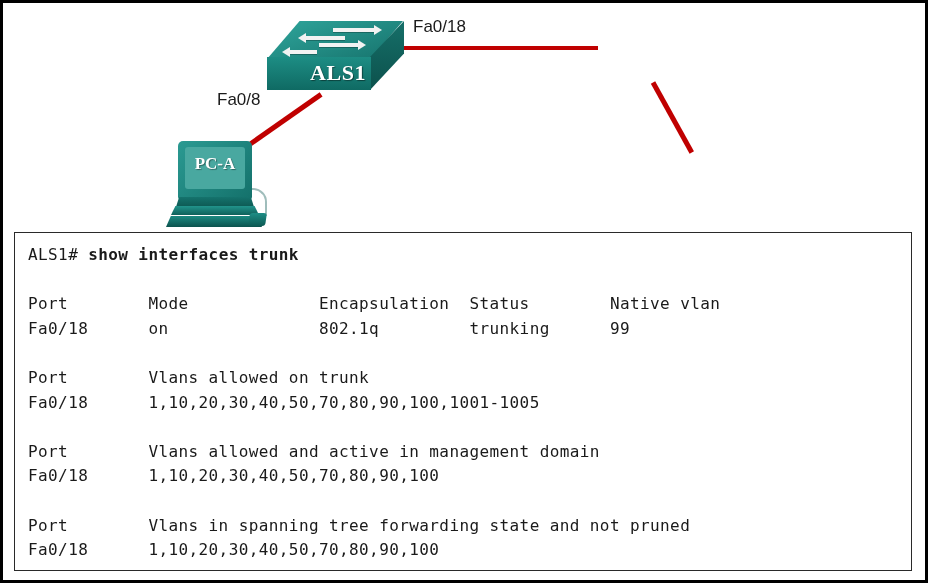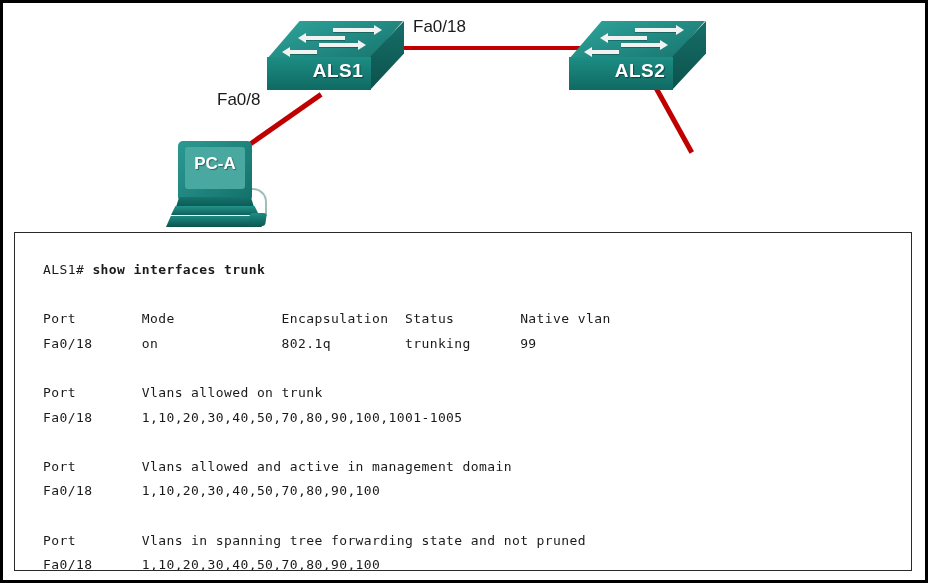--- a/index.html
+++ b/index.html
@@ -72,22 +72,22 @@
     left: 103px; top: 0px;
     width: 34px; height: 69px;
     background: linear-gradient(180deg, #166f69 0%, #0c514c 100%);
     clip-path: polygon(0% 52%, 100% 0%, 100% 47%, 0% 100%);
   }
   .sw-label {
     position: absolute;
     left: 0; top: 39px;
     width: 104px;
     text-align: center;
-    font-family: Liberation Sans, sans-serif;
-    font-size: 19px;
+    font-family: Liberation Serif, serif;
+    font-size: 22px;
     font-weight: bold;
     color: #ffffff;
     letter-spacing: 0.5px;
     text-shadow: 1px 1px 1px rgba(0,0,0,0.45);
     padding-left: 38px;
   }
   .arrow {
     position: absolute;
     height: 4px;
     background: #f2f2f2;
@@ -122,21 +122,21 @@
     left: 19px; top: 6px;
     width: 60px; height: 42px;
     background: #49a8a0;
     border-radius: 3px;
   }
   .pc-name {
     position: absolute;
     left: 19px; top: 13px;
     width: 60px;
     text-align: center;
-    font-family: Liberation Sans, sans-serif;
+    font-family: Liberation Serif, serif;
     font-size: 17px;
     font-weight: bold;
     color: #ffffff;
     text-shadow: 1px 1px 1px rgba(0,0,0,0.4);
   }
   .pc-neck {
     position: absolute;
     left: 10px; top: 56px;
     width: 78px; height: 10px;
     background: linear-gradient(180deg, #15736d 0%, #0d5953 100%);
@@ -181,23 +181,23 @@
     left: 11px;
     top: 229px;
     width: 898px;
     height: 339px;
     background: #ffffff;
     border: 1px solid #2a2a2a;
     padding: 10px 0 0 13px;
     overflow: hidden;
   }
   pre#cli {
-    margin: 15px;
+    margin: 0;
     font-family: "DejaVu Sans Mono", "Liberation Mono", monospace;
-    font-size: 13px;
+    font-size: 16px;
     line-height: 24.6px;
     color: #1a1a1a;
     letter-spacing: 0.4px;
     white-space: pre;
   }
   pre#cli b { font-weight: bold; }
 </style>
 </head>
 <body>
 
@@ -219,30 +219,20 @@
       <div class="sw-top-shade"></div>
       <div class="arrow right" style="left:66px; top:7px; width:42px;"></div>
       <div class="arrow left" style="left:38px; top:15px; width:40px;"></div>
       <div class="arrow right" style="left:52px; top:22px; width:40px;"></div>
       <div class="arrow left" style="left:22px; top:29px; width:28px;"></div>
       <div class="sw-side"></div>
       <div class="sw-front"></div>
       <div class="sw-label">ALS1</div>
     </div>
 
-    <div class="switch" style="left:566px; top:18px;">
-      <div class="sw-top-shade"></div>
-      <div class="arrow right" style="left:66px; top:7px; width:42px;"></div>
-      <div class="arrow left" style="left:38px; top:15px; width:40px;"></div>
-      <div class="arrow right" style="left:52px; top:22px; width:40px;"></div>
-      <div class="arrow left" style="left:22px; top:29px; width:28px;"></div>
-      <div class="sw-side"></div>
-      <div class="sw-front"></div>
-      <div class="sw-label">ALS2</div>
-    </div>
 
     <div class="pc" style="left:163px; top:138px;">
       <div class="pc-cord"></div>
       <div class="pc-monitor"></div>
       <div class="pc-screen"></div>
       <div class="pc-name">PC-A</div>
       <div class="pc-neck"></div>
       <div class="pc-base-top"></div>
       <div class="pc-base-bot"></div>
       <div class="pc-mouse"></div>

